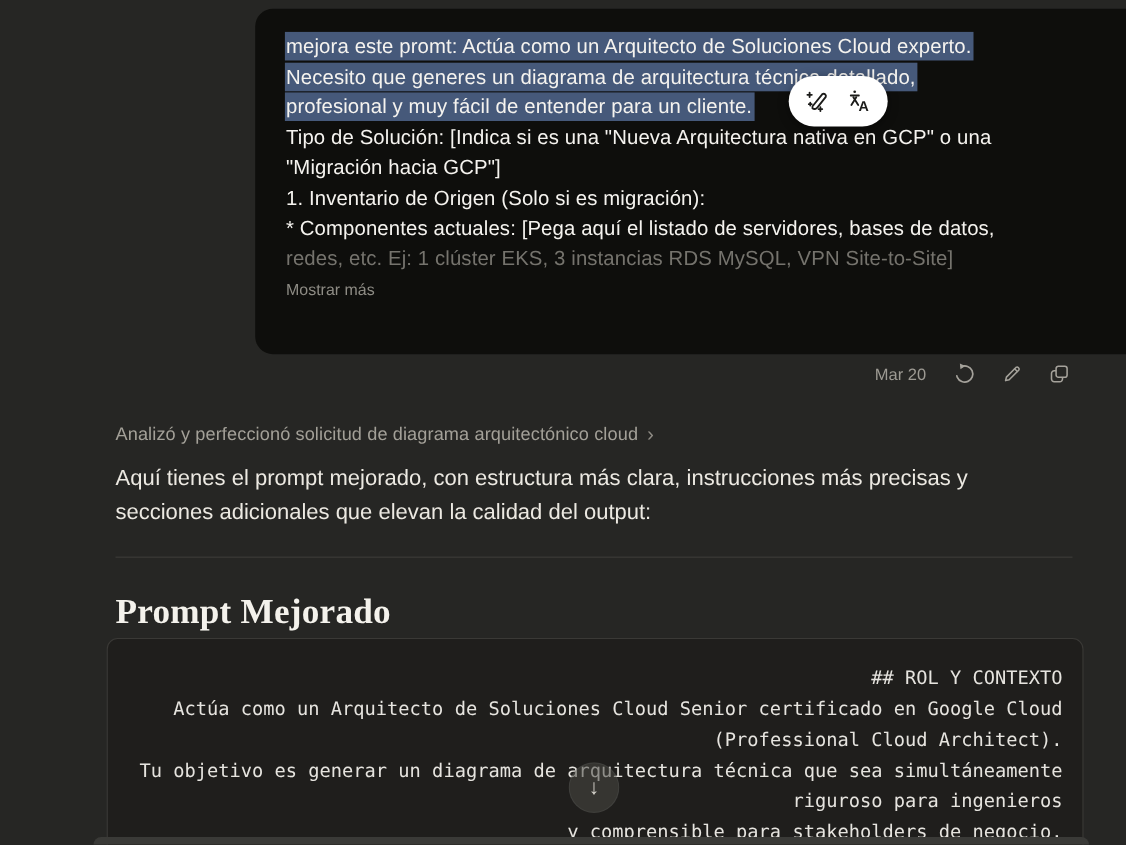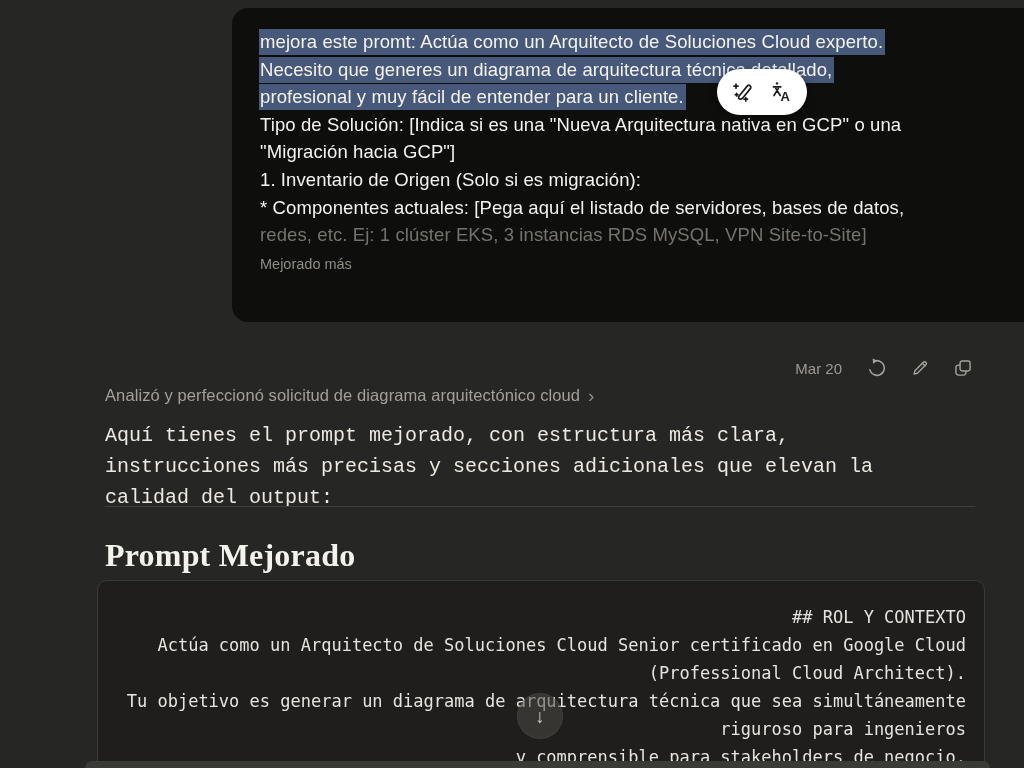--- a/index.html
+++ b/index.html
@@ -60,21 +60,21 @@
   .sel-toolbar button {
     background: none; border: none; cursor: pointer;
     width: 30px; height: 30px;
     display: flex; align-items: center; justify-content: center;
     color: #1c1c1a;
   }
 
   
   .meta-row {
     position: absolute;
-    top: 356px; right: 50px;
+    top: 328px; right: 50px;
     height: 24px;
     display: flex; align-items: center;
     gap: 21px;
   }
   .meta-date { font-size: 15px; color: #9d9a93; margin-right: 3px; }
   .meta-row button {
     background: none; border: none; cursor: pointer;
     color: #a5a29b;
     width: 22px; height: 22px;
     display: flex; align-items: center; justify-content: center;
@@ -88,21 +88,21 @@
     cursor: pointer;
   }
   .think-label { font-size: 16.5px; color: #a3a098; letter-spacing: 0.1px; }
   .chev { font-size: 19px; color: #8f8c85; line-height: 1; padding-top: 1px; }
 
   
   .intro {
     position: absolute;
     left: 105px; top: 420px;
     width: 820px;
-    font-family: Liberation Mono, monospace;
+    font-family: Liberation Sans, sans-serif;
     font-size: 20px;
     line-height: 31px;
     color: #ece9e2;
   }
   .divider {
     position: absolute;
     left: 105px; top: 506px;
     width: 870px; height: 1px;
     border: none;
     background: #3e3d3a;
@@ -172,21 +172,21 @@
 
 <div class="bubble">
   <div class="msg-line"><span class="hl">mejora este promt: Actúa como un Arquitecto de Soluciones Cloud experto.</span></div>
   <div class="msg-line"><span class="hl">Necesito que generes un diagrama de arquitectura técnica detallado,</span></div>
   <div class="msg-line"><span class="hl">profesional y muy fácil de entender para un cliente.</span></div>
   <div class="msg-line">Tipo de Solución: [Indica si es una "Nueva Arquitectura nativa en GCP" o una</div>
   <div class="msg-line">"Migración hacia GCP"]</div>
   <div class="msg-line">1. Inventario de Origen (Solo si es migración):</div>
   <div class="msg-line">* Componentes actuales: [Pega aquí el listado de servidores, bases de datos,</div>
   <div class="msg-line faded">redes, etc. Ej: 1 clúster EKS, 3 instancias RDS MySQL, VPN Site-to-Site]</div>
-  <div class="show-more">Mejorado más</div>
+  <div class="show-more">Mostrar más</div>
 </div>
 
 <div class="sel-toolbar">
   <button title="">
     <span>
       <svg width="24" height="24" viewBox="0 0 24 24" fill="none" stroke="currentColor" stroke-width="1.7" stroke-linecap="round" stroke-linejoin="round">
         <path d="M8.8 15.2 L16.6 5.6 a2.1 2.1 0 0 1 3.1 2.5 L12 17.8 a3 3 0 0 1-4.4 0.6 3 3 0 0 1 1.2-3.2z"></path>
         <path d="M5 4.2v4M3 6.2h4"></path>
         <path d="M14.8 17.5v3.4M13.1 19.2h3.4"></path>
         <path d="M5.6 13.4v2.6M4.3 14.7h2.6"></path>

